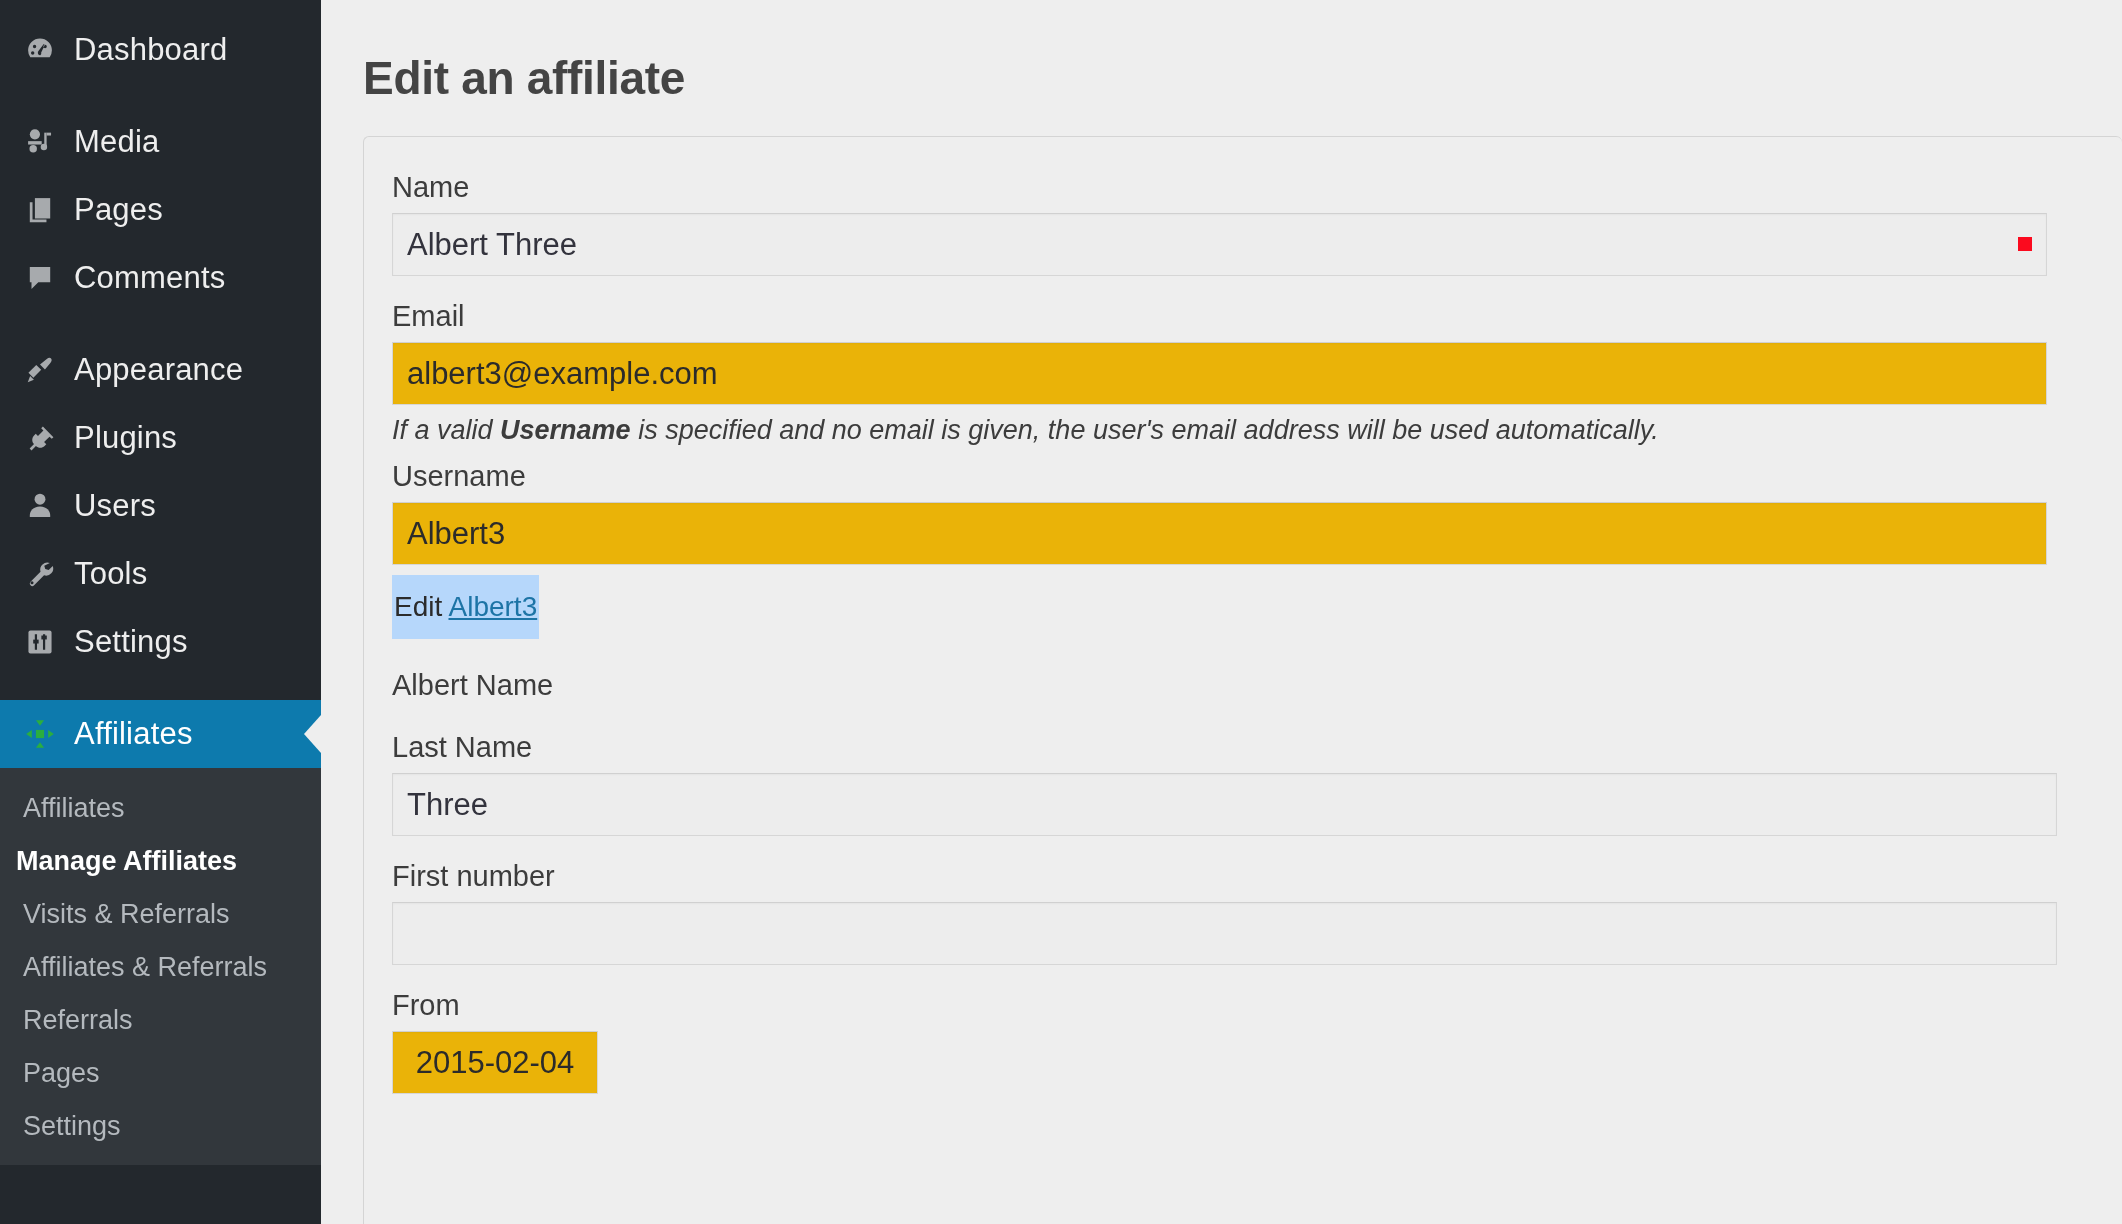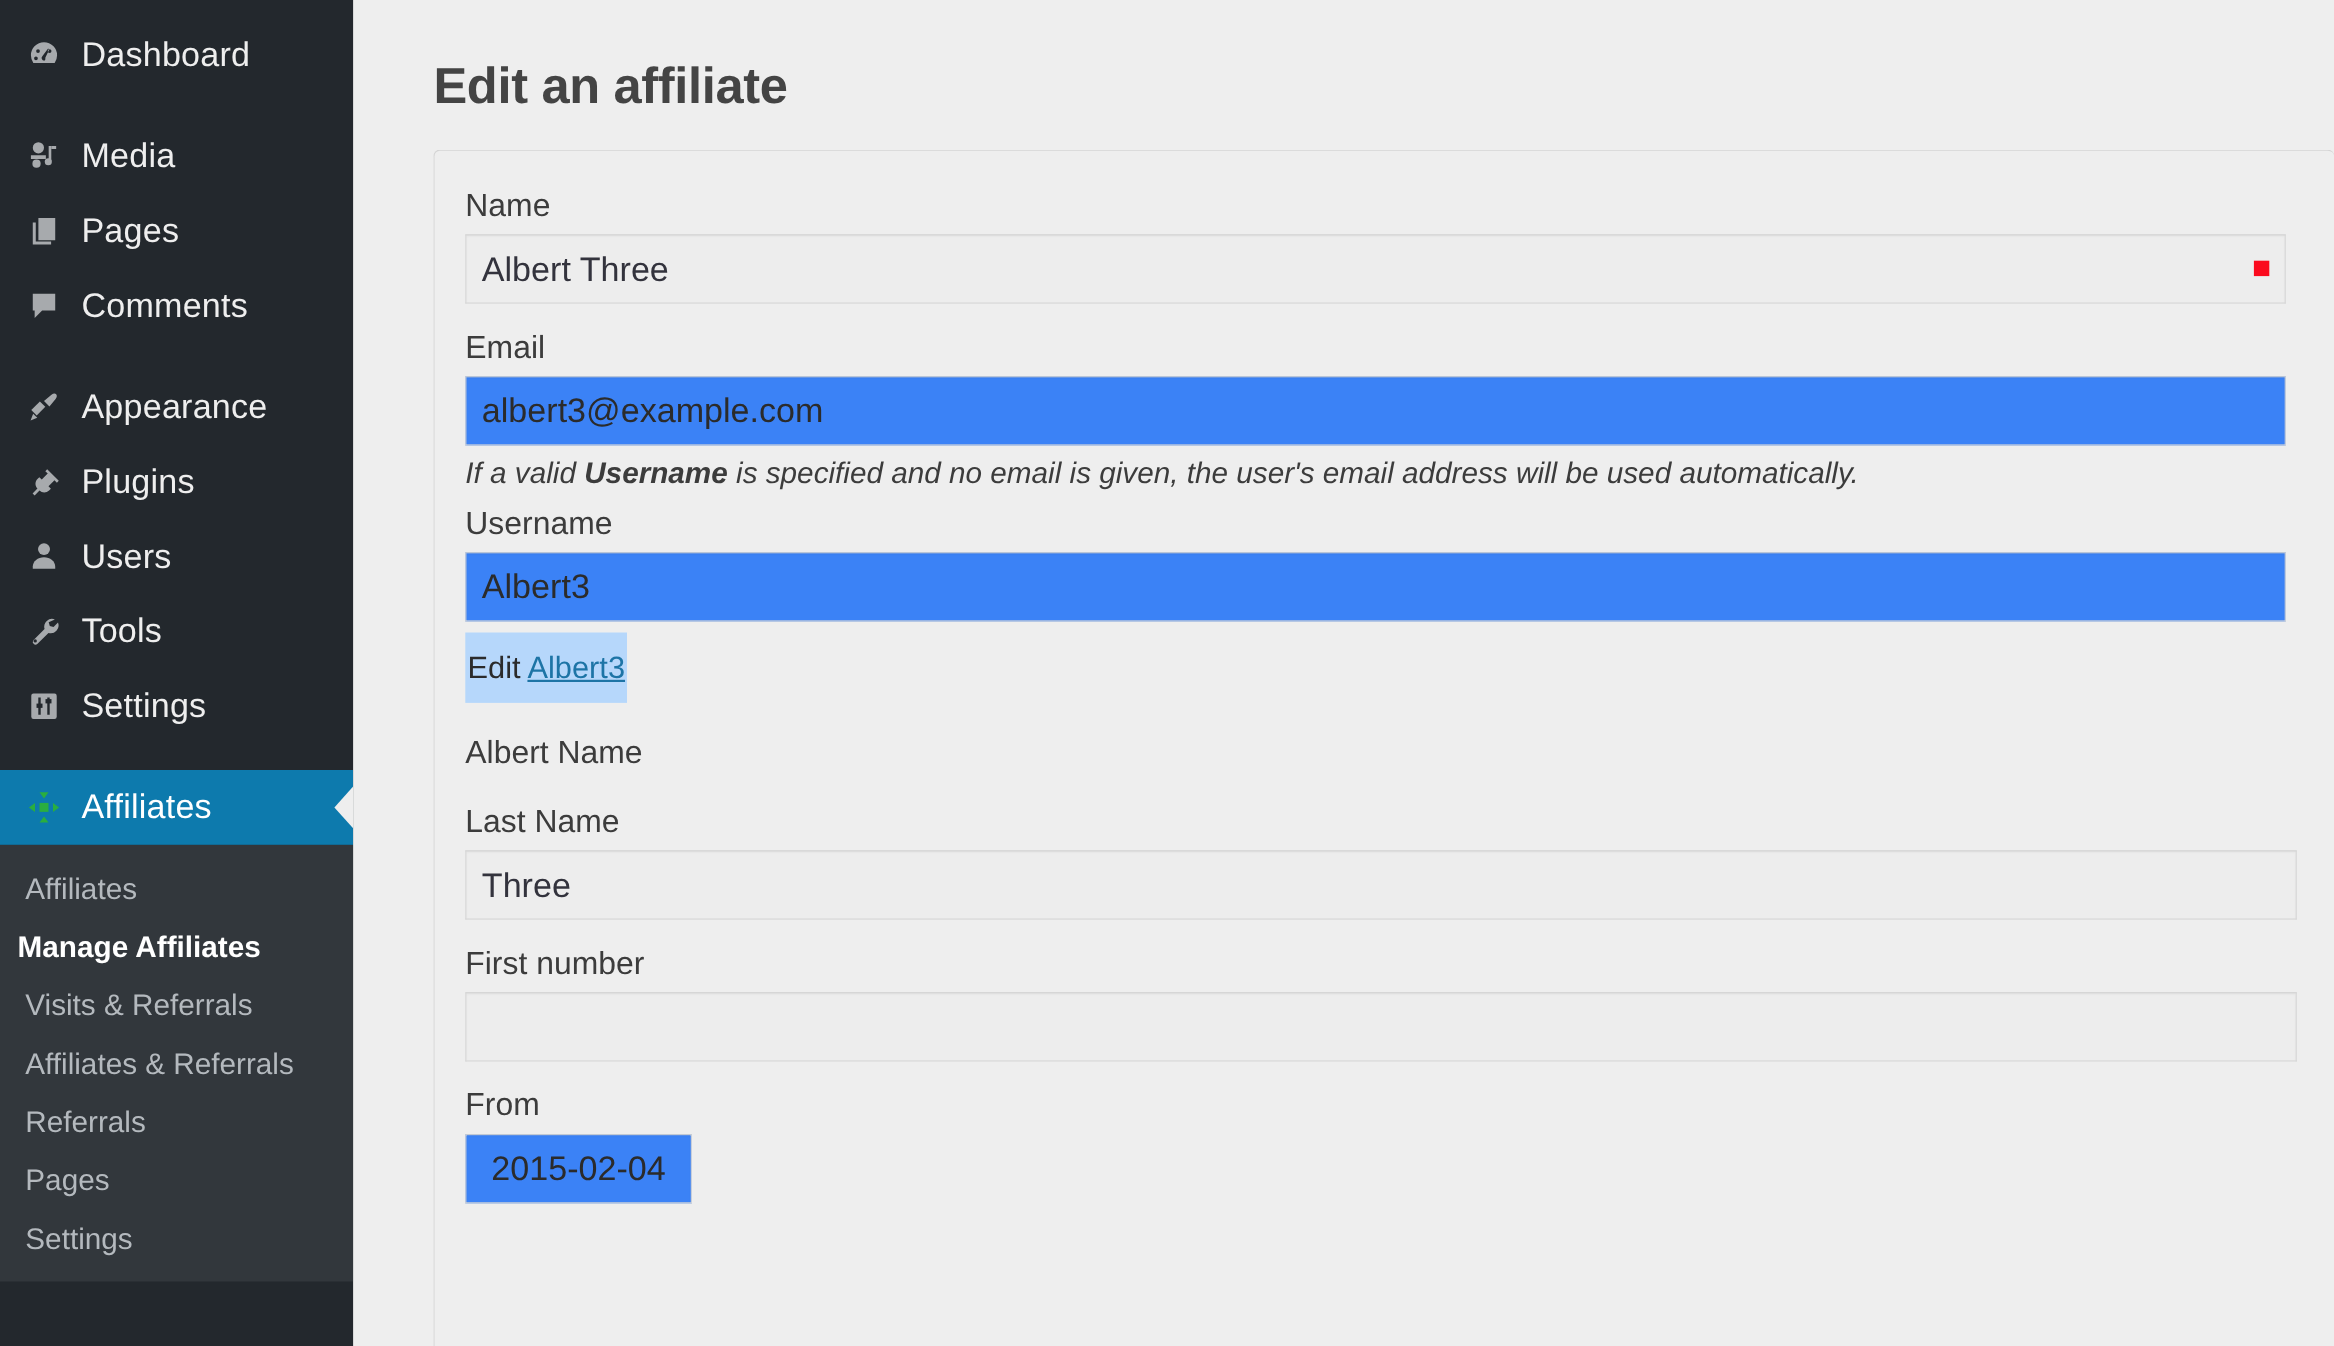--- a/index.html
+++ b/index.html
@@ -3,21 +3,21 @@
 <meta charset="utf-8">
 <style>
   * { box-sizing: border-box; }
   html, body {
     margin: 0; padding: 0;
     width: 2122px; height: 1224px;
     overflow: hidden;
     background: #eeeeee;
     font-family: "Liberation Sans", sans-serif;
   }
-  #app { position: relative; width: 2122px; height: 868px; display: flex; gap: 31px; }
+  #app { position: relative; width: 2122px; height: 868px; display: flex; }
 
   
   #sidebar {
     width: 321px; min-width: 321px; height: 1224px;
     background: #23282d;
     position: relative;
     overflow: hidden;
   }
   .menu-top { padding-top: 16px; }
   .menu-item {
@@ -94,21 +94,21 @@
     font-size: 29px;
     color: #3c3c3c;
     margin-bottom: 9px;
     display: block;
   }
   .inp {
     display: block;
     height: 63px;
     border: 1px solid #d6d6d6;
     border-top-color: #d0d0d0;
-    background: #3b82f6;
+    background: #eab308;
     font-size: 31px;
     color: #2b2b2b;
     padding: 0 14px;
     line-height: 61px;
     font-family: "Liberation Sans", sans-serif;
     box-shadow: inset 0 1px 2px rgba(0,0,0,.04);
     position: relative;
   }
   .inp.disabled { background: #ededed; color: #33333d; }
   .inp.wide  { width: 1655px; }

